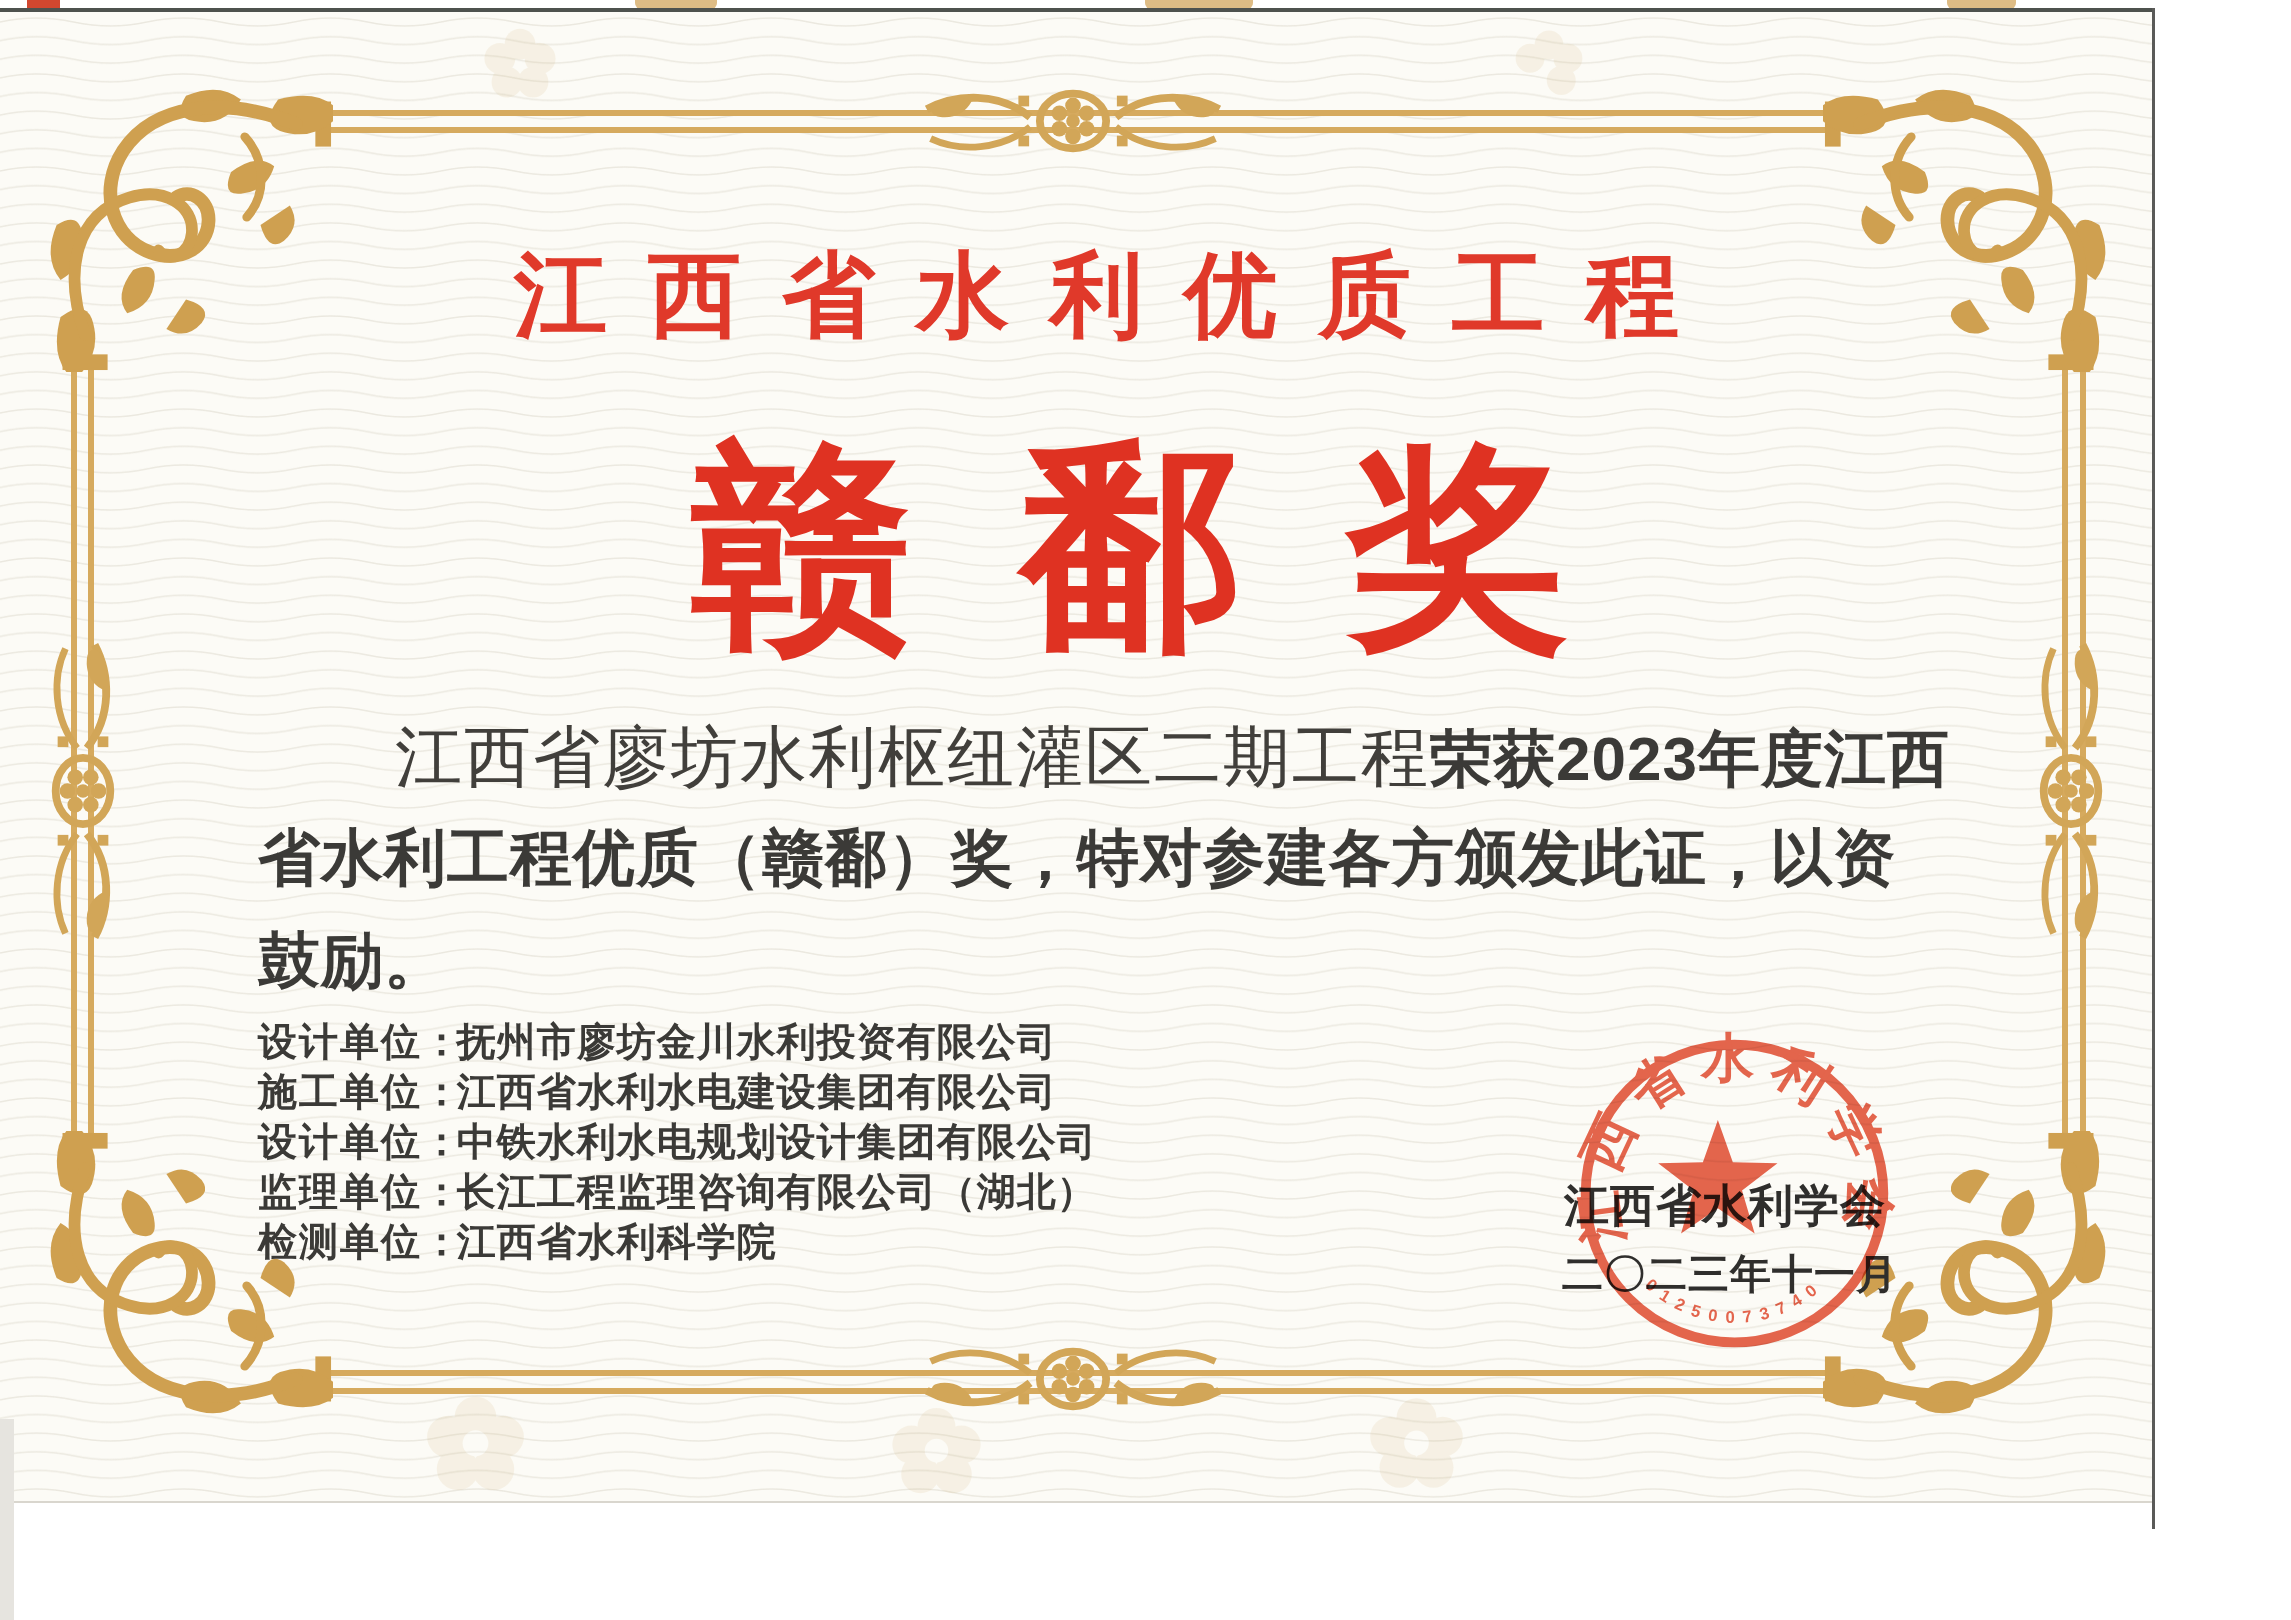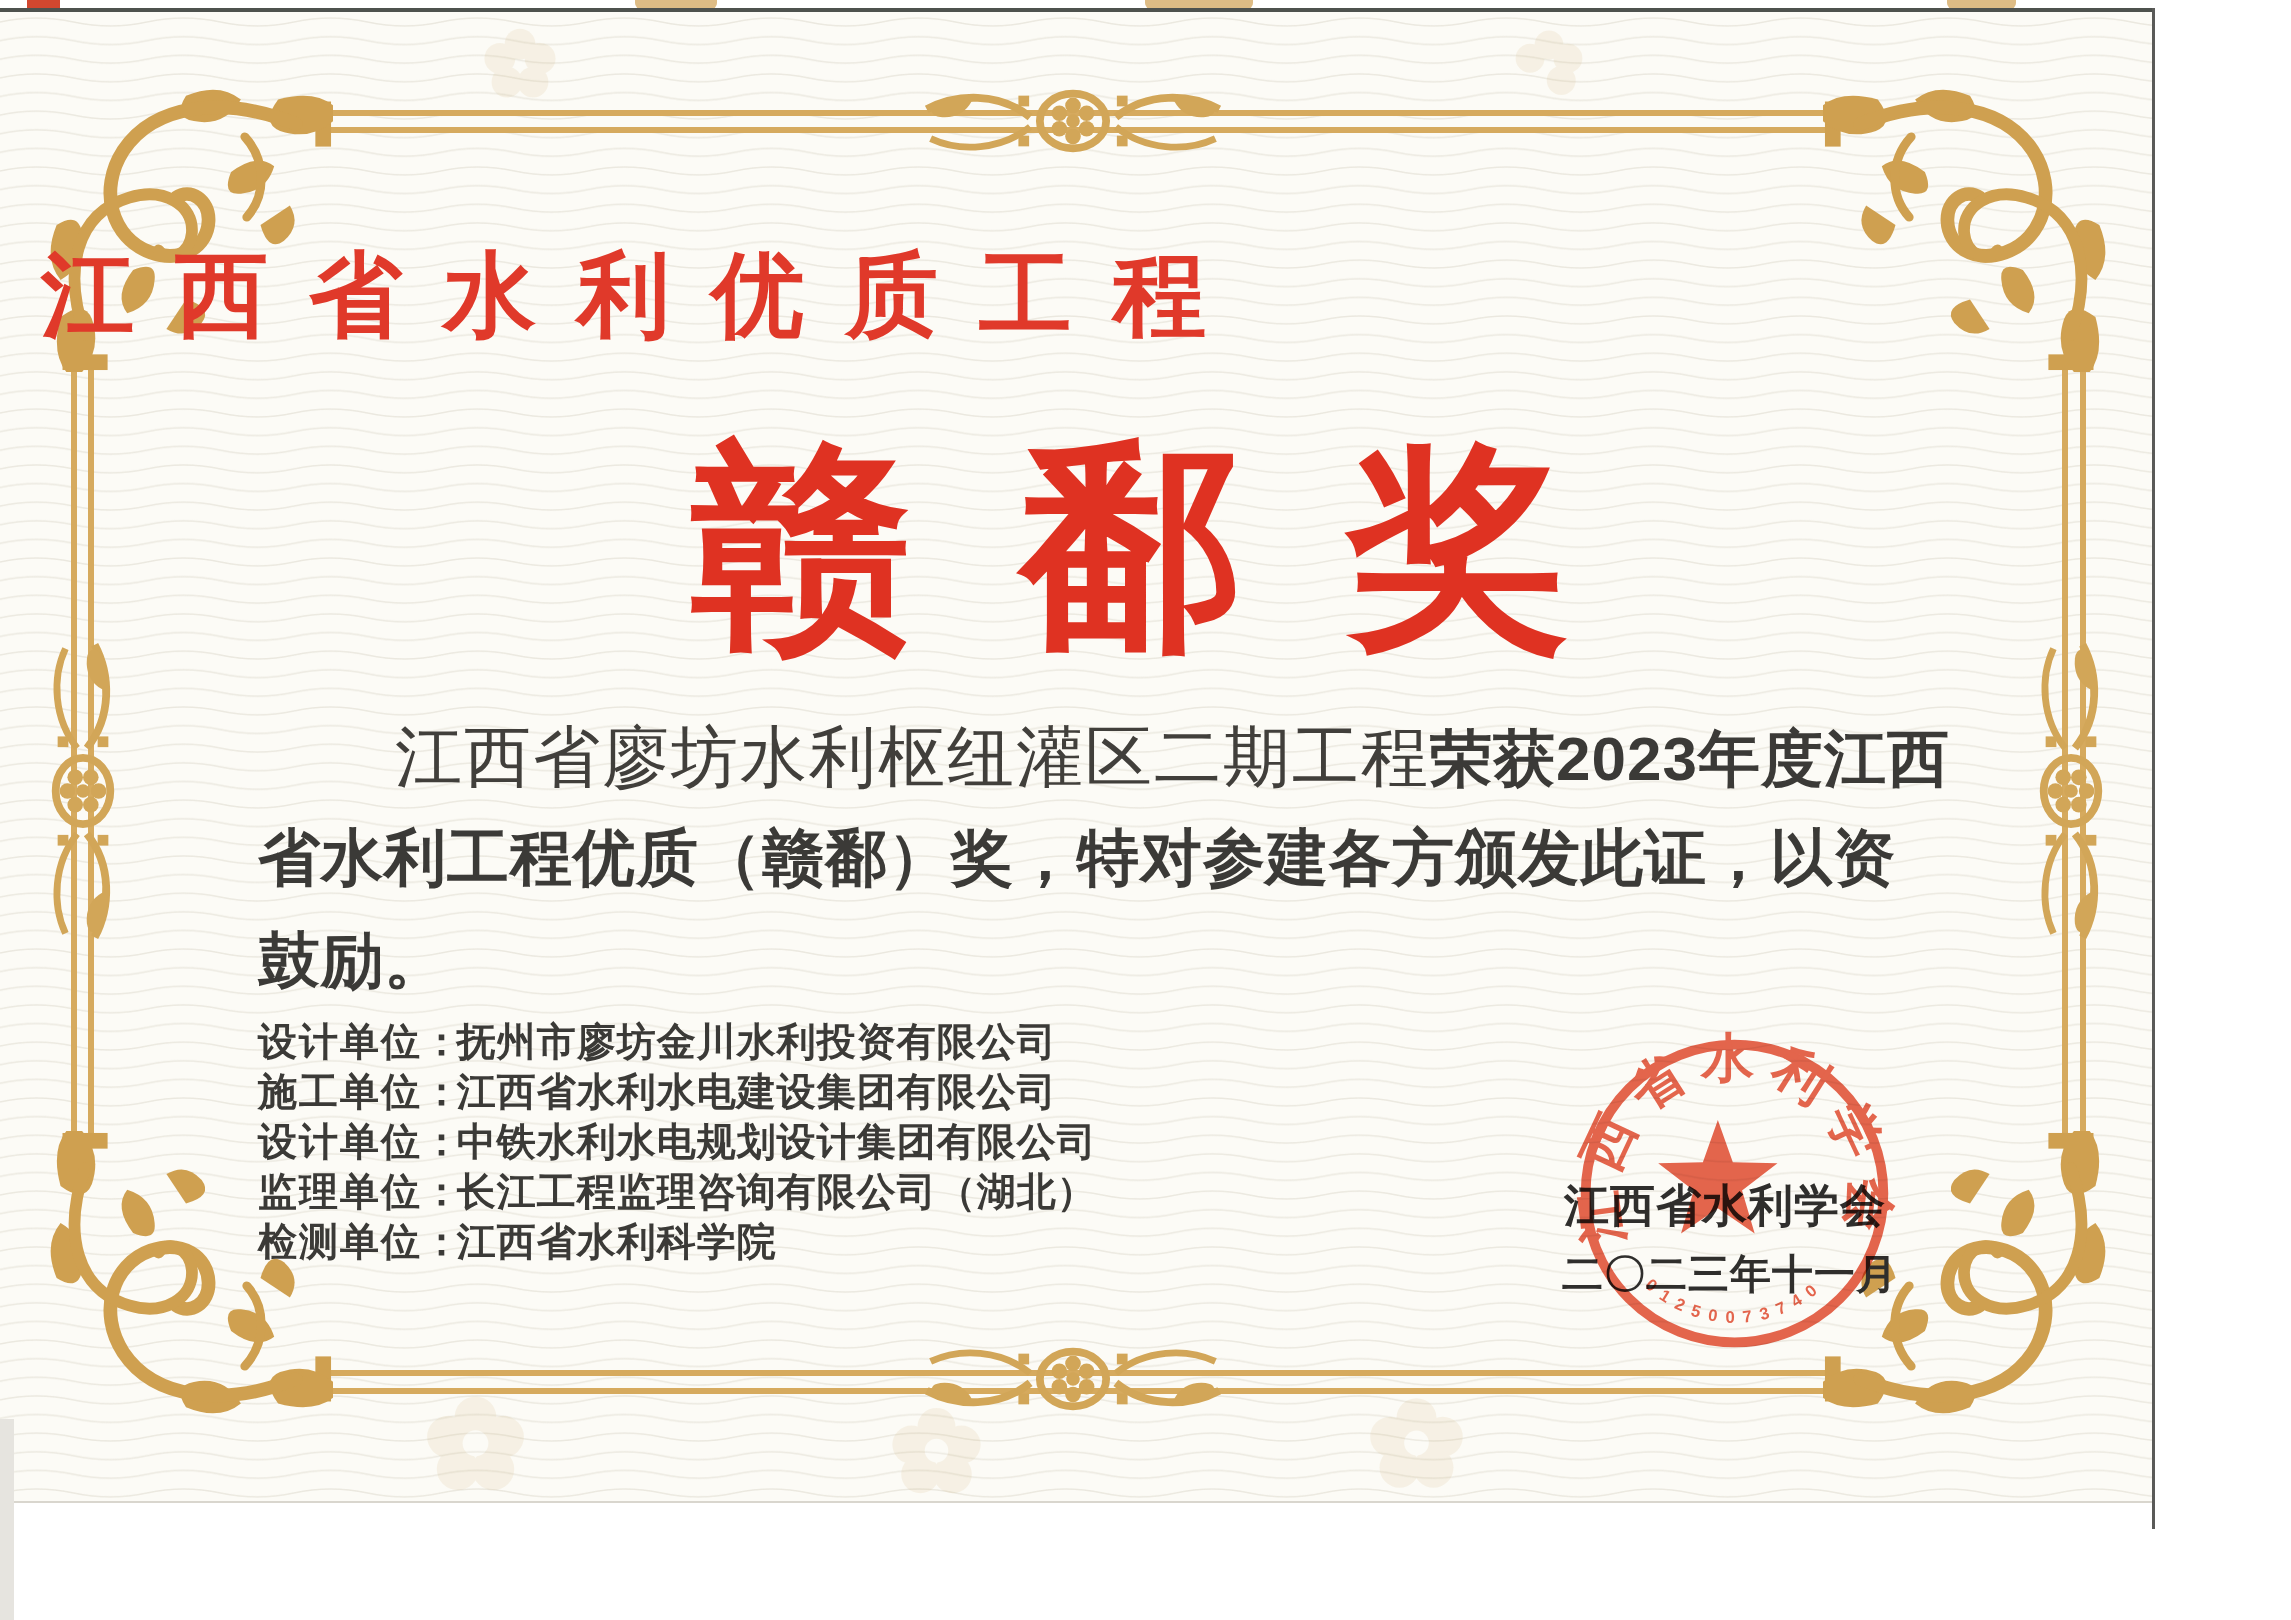--- a/index.html
+++ b/index.html
@@ -15,21 +15,21 @@
   .left-strip{position:absolute;left:0;top:1419px;width:13.7px;height:201px;background:#e6e4df;}
   .red-fleck{position:absolute;left:27.4px;top:0;width:33px;height:7.8px;background:#d2472f;}
   .gold-fleck{position:absolute;top:0;height:8.8px;background:#d3a65c;opacity:.75;border-radius:0 0 5.9px 5.9px;}
 
   
   .gold{background:#d6aa5e;}
   .hline{position:absolute;height:5.9px;}
   .vline{position:absolute;width:5.9px;}
 
   
-  .title{position:absolute;left:0;top:233px;width:2152px;
+  .title{position:absolute;left:0;top:233px;width:2152px;text-align:center;
          font-family:"DejaVu Serif","Liberation Serif",serif;font-weight:700;
          font-size:93px;letter-spacing:41px;padding-left:41px;color:#e0392a;white-space:nowrap;}
   .award{position:absolute;left:0;top:400px;width:2152px;text-align:center;
          font-family:Liberation Mono, monospace;font-weight:700;
          font-size:221px;letter-spacing:108px;padding-left:108px;color:#df3222;white-space:nowrap;}
   .bodyline{position:absolute;white-space:nowrap;color:#3b3a37;}
   .line1{left:258px;top:712px;}
   .proj{font-family:"DejaVu Serif","Liberation Serif",serif;font-size:67px;font-weight:500;
         letter-spacing:2px;padding-left:137px;color:#413f3b;}
   .sans-big{font-size:62px;font-weight:600;letter-spacing:1px;}

